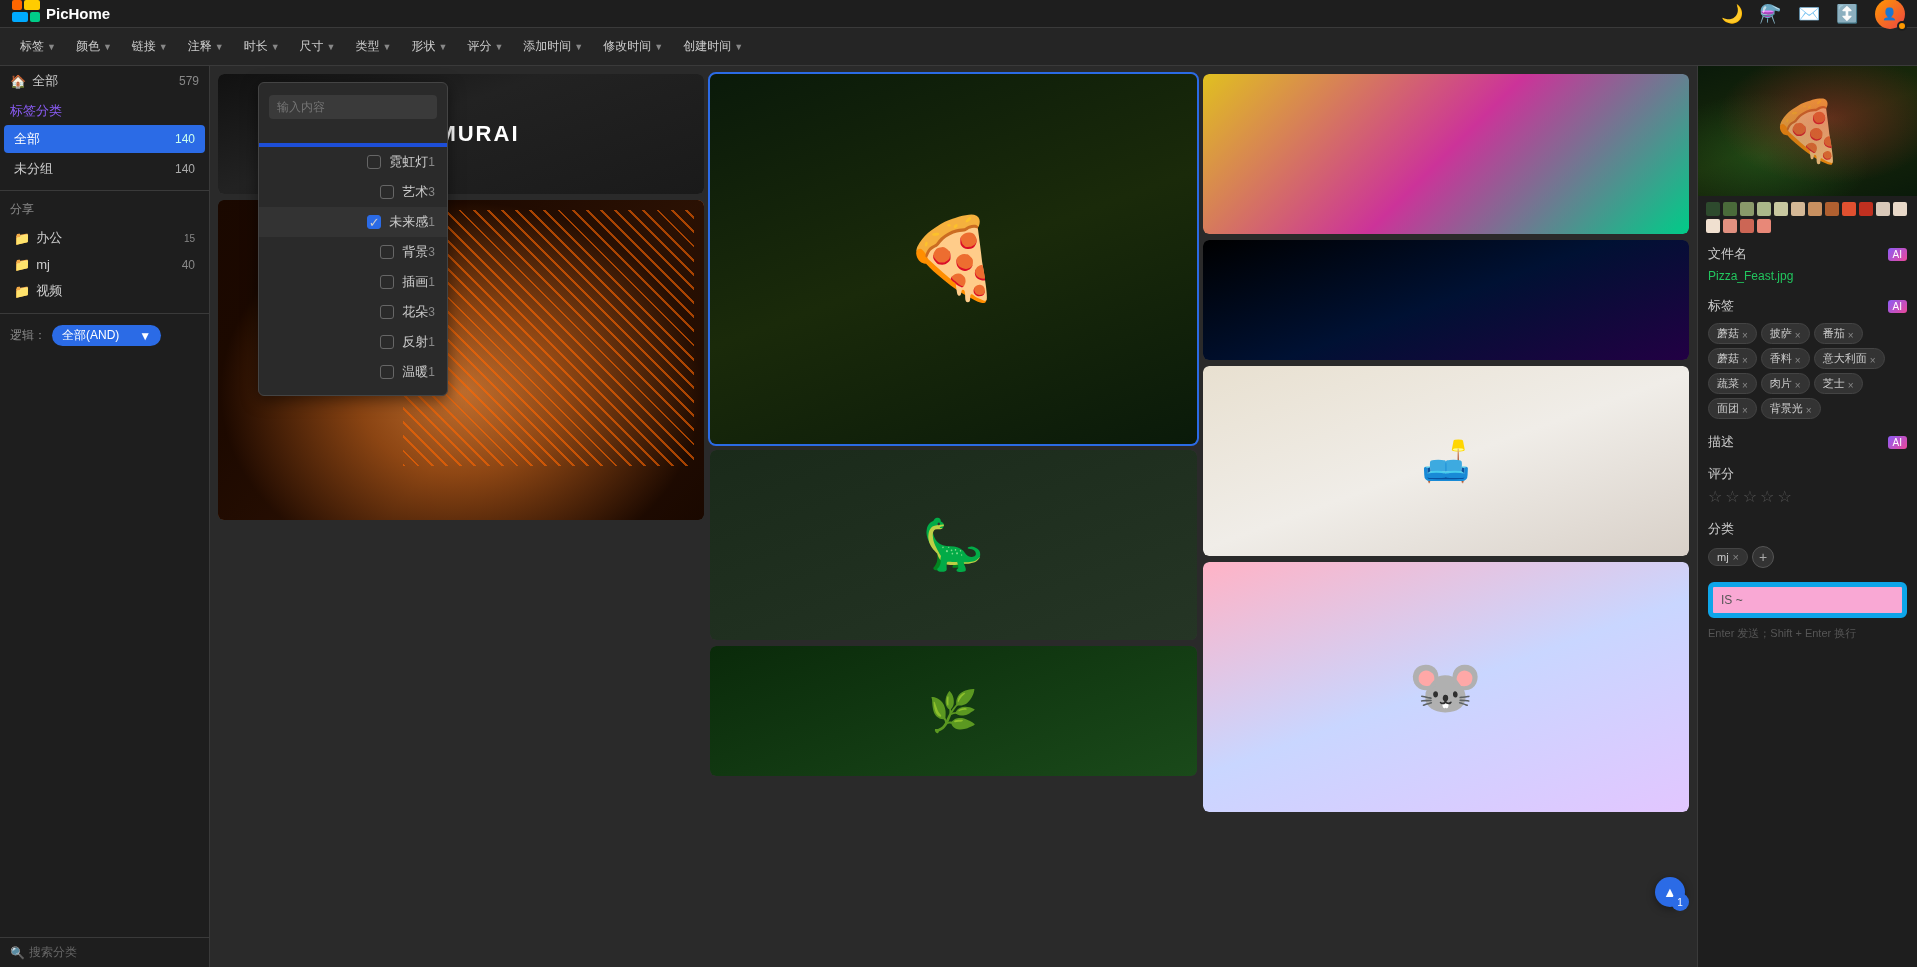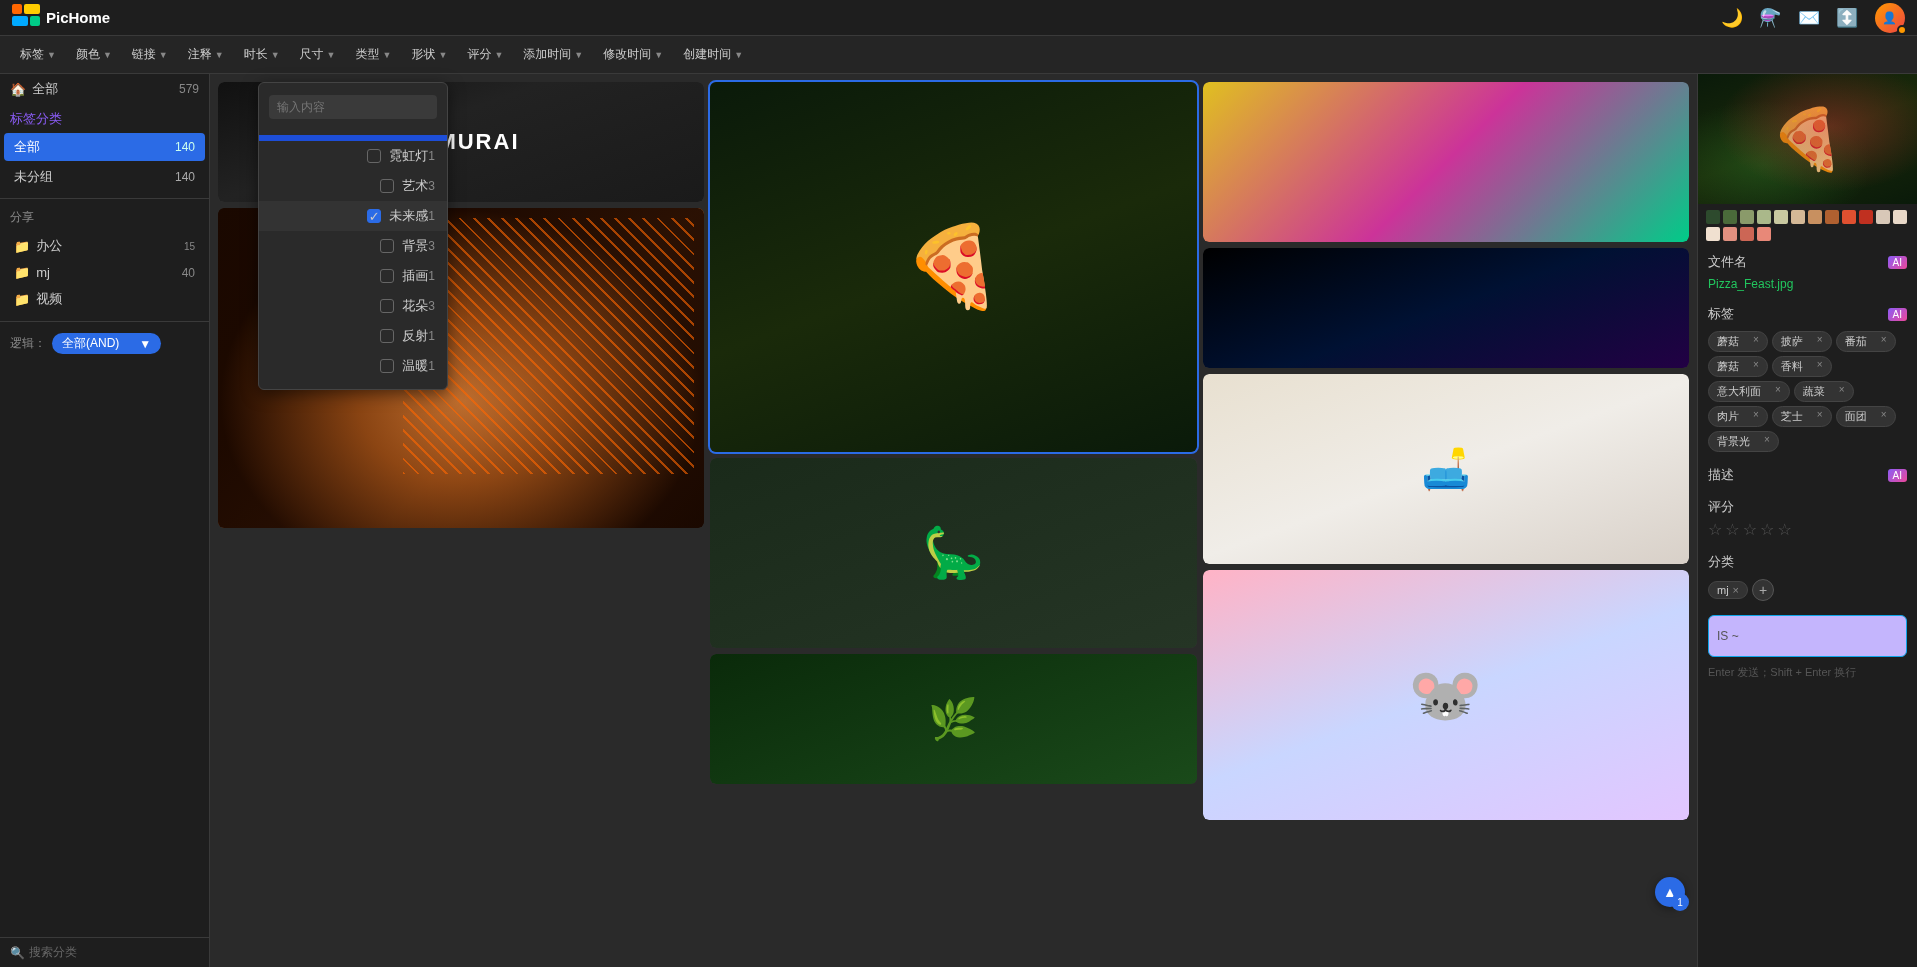--- a/index.html
+++ b/index.html
@@ -12,21 +12,21 @@
       overflow: hidden;
       display: flex;
       flex-direction: column;
     }
 
     
     .topnav {
       display: flex;
       align-items: center;
       background: #1e1e1e;
-      height: 36px;
+      height: 28px;
       padding: 0 12px;
       gap: 10px;
       flex-shrink: 0;
       border-bottom: 1px solid #3a3a3a;
     }
     .logo {
       display: flex;
       align-items: center;
       gap: 6px;
       font-size: 15px;
@@ -210,22 +210,22 @@
       top: 82px;
       background: #2a2a2a;
       border: 1px solid #444;
       border-radius: 6px;
       width: 190px;
       z-index: 100;
       box-shadow: 0 4px 16px rgba(0,0,0,0.5);
       padding: 8px 0;
     }
     .dropdown-search {
-      padding: 4px 10px 16px;
-      border-bottom: 6px solid #1d4ed8;
+      padding: 4px 10px 24px;
+      border-bottom: 4px solid #1d4ed8;
     }
     .dropdown-search input {
       width: 100%;
       background: #3a3a3a;
       border: none;
       border-radius: 4px;
       padding: 5px 8px;
       color: #ccc;
       font-size: 12px;
       outline: none;
@@ -350,22 +350,22 @@
       padding: 4px 0;
     }
     .tag {
       background: #333;
       border: 1px solid #444;
       border-radius: 12px;
       padding: 2px 8px;
       font-size: 11px;
       color: #ccc;
       display: flex;
-      align-items: flex-start;
-      gap: 14px;
+      align-items: flex-end;
+      gap: 3px;
     }
     .tag .tag-x {
       color: #888;
       cursor: pointer;
       font-size: 10px;
     }
     .rp-description {
       font-size: 12px;
       color: #aaa;
       line-height: 1.5;
@@ -402,24 +402,24 @@
       border: 1px solid #555;
       color: #aaa;
       display: flex;
       align-items: center;
       justify-content: center;
       font-size: 14px;
       cursor: pointer;
     }
     .rp-chat-input {
       margin: 6px 10px;
-      background: #c4b5fd;
-      border: 1px solid #0ea5e9;
+      background: #f9a8d4;
+      border: 5px solid #0ea5e9;
       border-radius: 6px;
-      padding: 13px 8px;
+      padding: 6px 8px;
       color: #888;
       font-size: 12px;
     }
     .rp-chat-hint {
       padding: 2px 10px;
       font-size: 11px;
       color: #555;
     }
     .scroll-top-btn {
       position: absolute;

